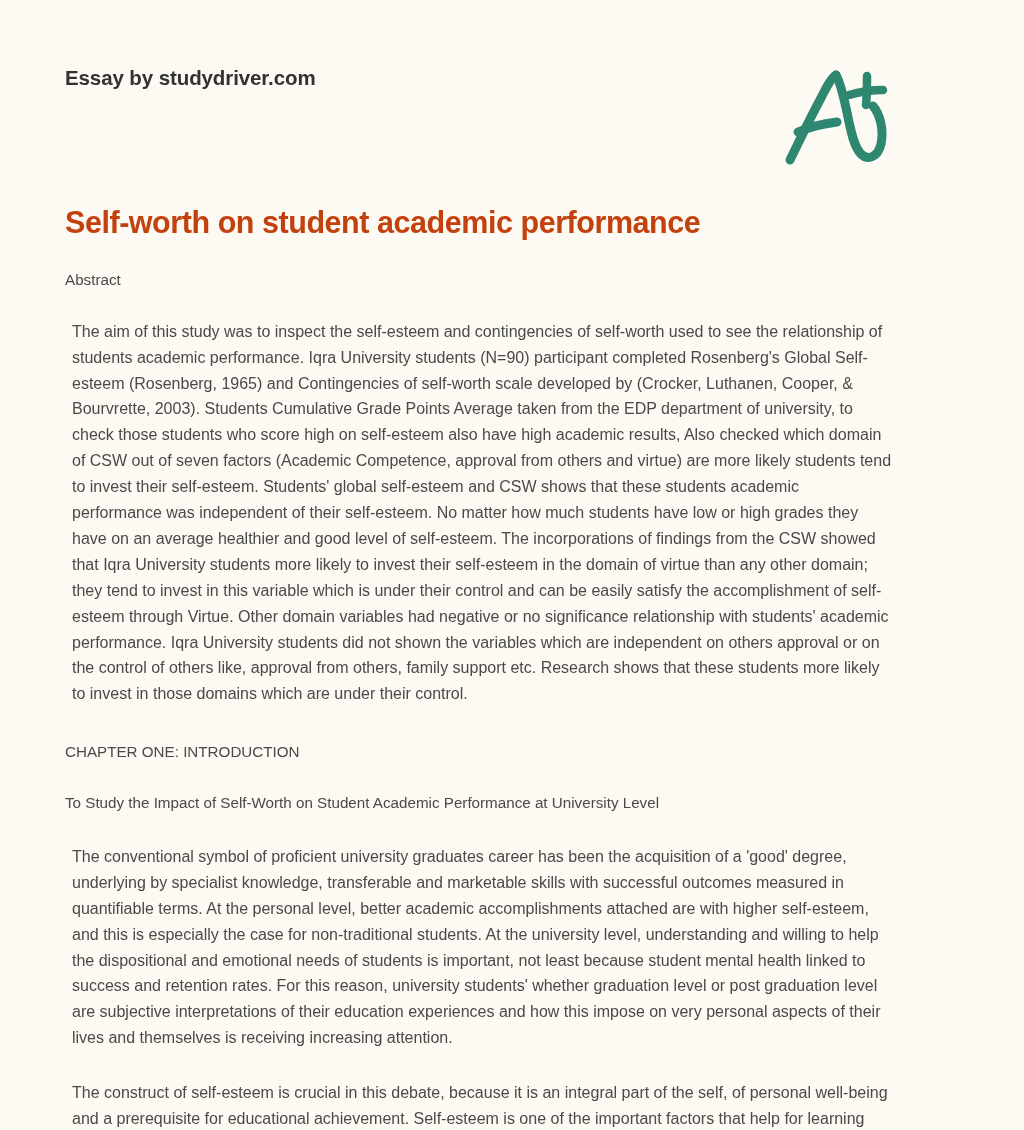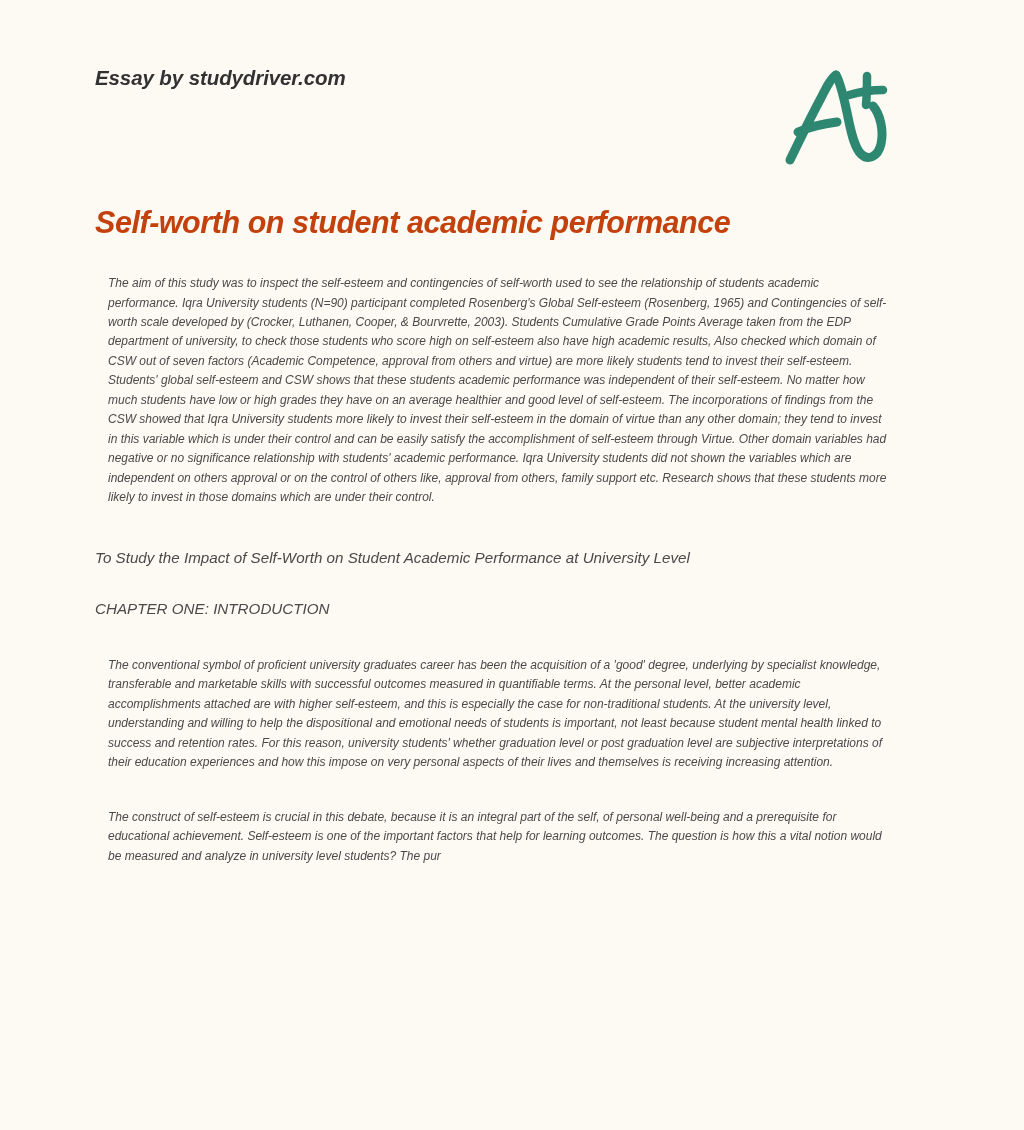--- a/index.html
+++ b/index.html
@@ -11,23 +11,22 @@
     height: 1130px;
     background: #fdf9f3;
     font-family: "Liberation Sans", sans-serif;
     overflow: hidden;
   }
   .page {
     position: relative;
     width: 988px;
     height: 1130px;
     box-sizing: border-box;
-    padding: 0 88px 0 95px;
+    padding: 0 88px 0 65px;
     background: #fdf9f3;
-    font-style: italic;
   }
 
   
   .header {
     position: relative;
     padding-top: 66px;
     height: 110px;
     box-sizing: border-box;
   }
   .essay-by {
@@ -76,23 +75,23 @@
     line-height: 1.25;
   }
   .section-label {
     margin: 0;
     padding-top: 27px;
     font-size: 15.2px;
     color: #4a4a48;
     line-height: 1.55;
   }
   p.body-text {
-    margin: 13px;
+    margin: 7px;
     padding-top: 20px;
-    font-size: 12px;
+    font-size: 16px;
     line-height: 1.62;
     color: #4a4a48;
     text-align: left;
   }
   p.body-text.tight {
     padding-top: 22px;
   }
   .heading-line {
     margin: 0;
     padding-top: 26px;
@@ -128,24 +127,25 @@
           <path d="M72 33 C 82 30, 95 28, 106 28" stroke-width="8.5"></path>
 
           <path d="M90 14 C 90 22, 90 33, 89 43" stroke-width="8.5"></path>
         </g>
       </svg>
     </div>
   </div>
 
   <h1 class="doc-title">Self-worth on student academic performance</h1>
 
+  <div class="section-label">Abstract</div>
 
   <p class="body-text">The aim of this study was to inspect the self-esteem and contingencies of self-worth used to see the relationship of students academic performance. Iqra University students (N=90) participant completed Rosenberg's Global Self-esteem (Rosenberg, 1965) and Contingencies of self-worth scale developed by (Crocker, Luthanen, Cooper, &amp; Bourvrette, 2003). Students Cumulative Grade Points Average taken from the EDP department of university, to check those students who score high on self-esteem also have high academic results, Also checked which domain of CSW out of seven factors (Academic Competence, approval from others and virtue) are more likely students tend to invest their self-esteem. Students' global self-esteem and CSW shows that these students academic performance was independent of their self-esteem. No matter how much students have low or high grades they have on an average healthier and good level of self-esteem. The incorporations of findings from the CSW showed that Iqra University students more likely to invest their self-esteem in the domain of virtue than any other domain; they tend to invest in this variable which is under their control and can be easily satisfy the accomplishment of self-esteem through Virtue. Other domain variables had negative or no significance relationship with students' academic performance. Iqra University students did not shown the variables which are independent on others approval or on the control of others like, approval from others, family support etc. Research shows that these students more likely to invest in those domains which are under their control.</p>
 
+  <div class="heading-line">CHAPTER ONE: INTRODUCTION</div>
+
   <div class="heading-line">To Study the Impact of Self-Worth on Student Academic Performance at University Level</div>
-
-  <div class="heading-line">CHAPTER ONE: INTRODUCTION</div>
 
   <p class="body-text tight">The conventional symbol of proficient university graduates career has been the acquisition of a 'good' degree, underlying by specialist knowledge, transferable and marketable skills with successful outcomes measured in quantifiable terms. At the personal level, better academic accomplishments attached are with higher self-esteem, and this is especially the case for non-traditional students. At the university level, understanding and willing to help the dispositional and emotional needs of students is important, not least because student mental health linked to success and retention rates. For this reason, university students' whether graduation level or post graduation level are subjective interpretations of their education experiences and how this impose on very personal aspects of their lives and themselves is receiving increasing attention.</p>
 
   <p class="body-text tight">The construct of self-esteem is crucial in this debate, because it is an integral part of the self, of personal well-being and a prerequisite for educational achievement. Self-esteem is one of the important factors that help for learning outcomes. The question is how this a vital notion would be measured and analyze in university level students? The pur</p>
 
 </div>
 
 </body></html>

